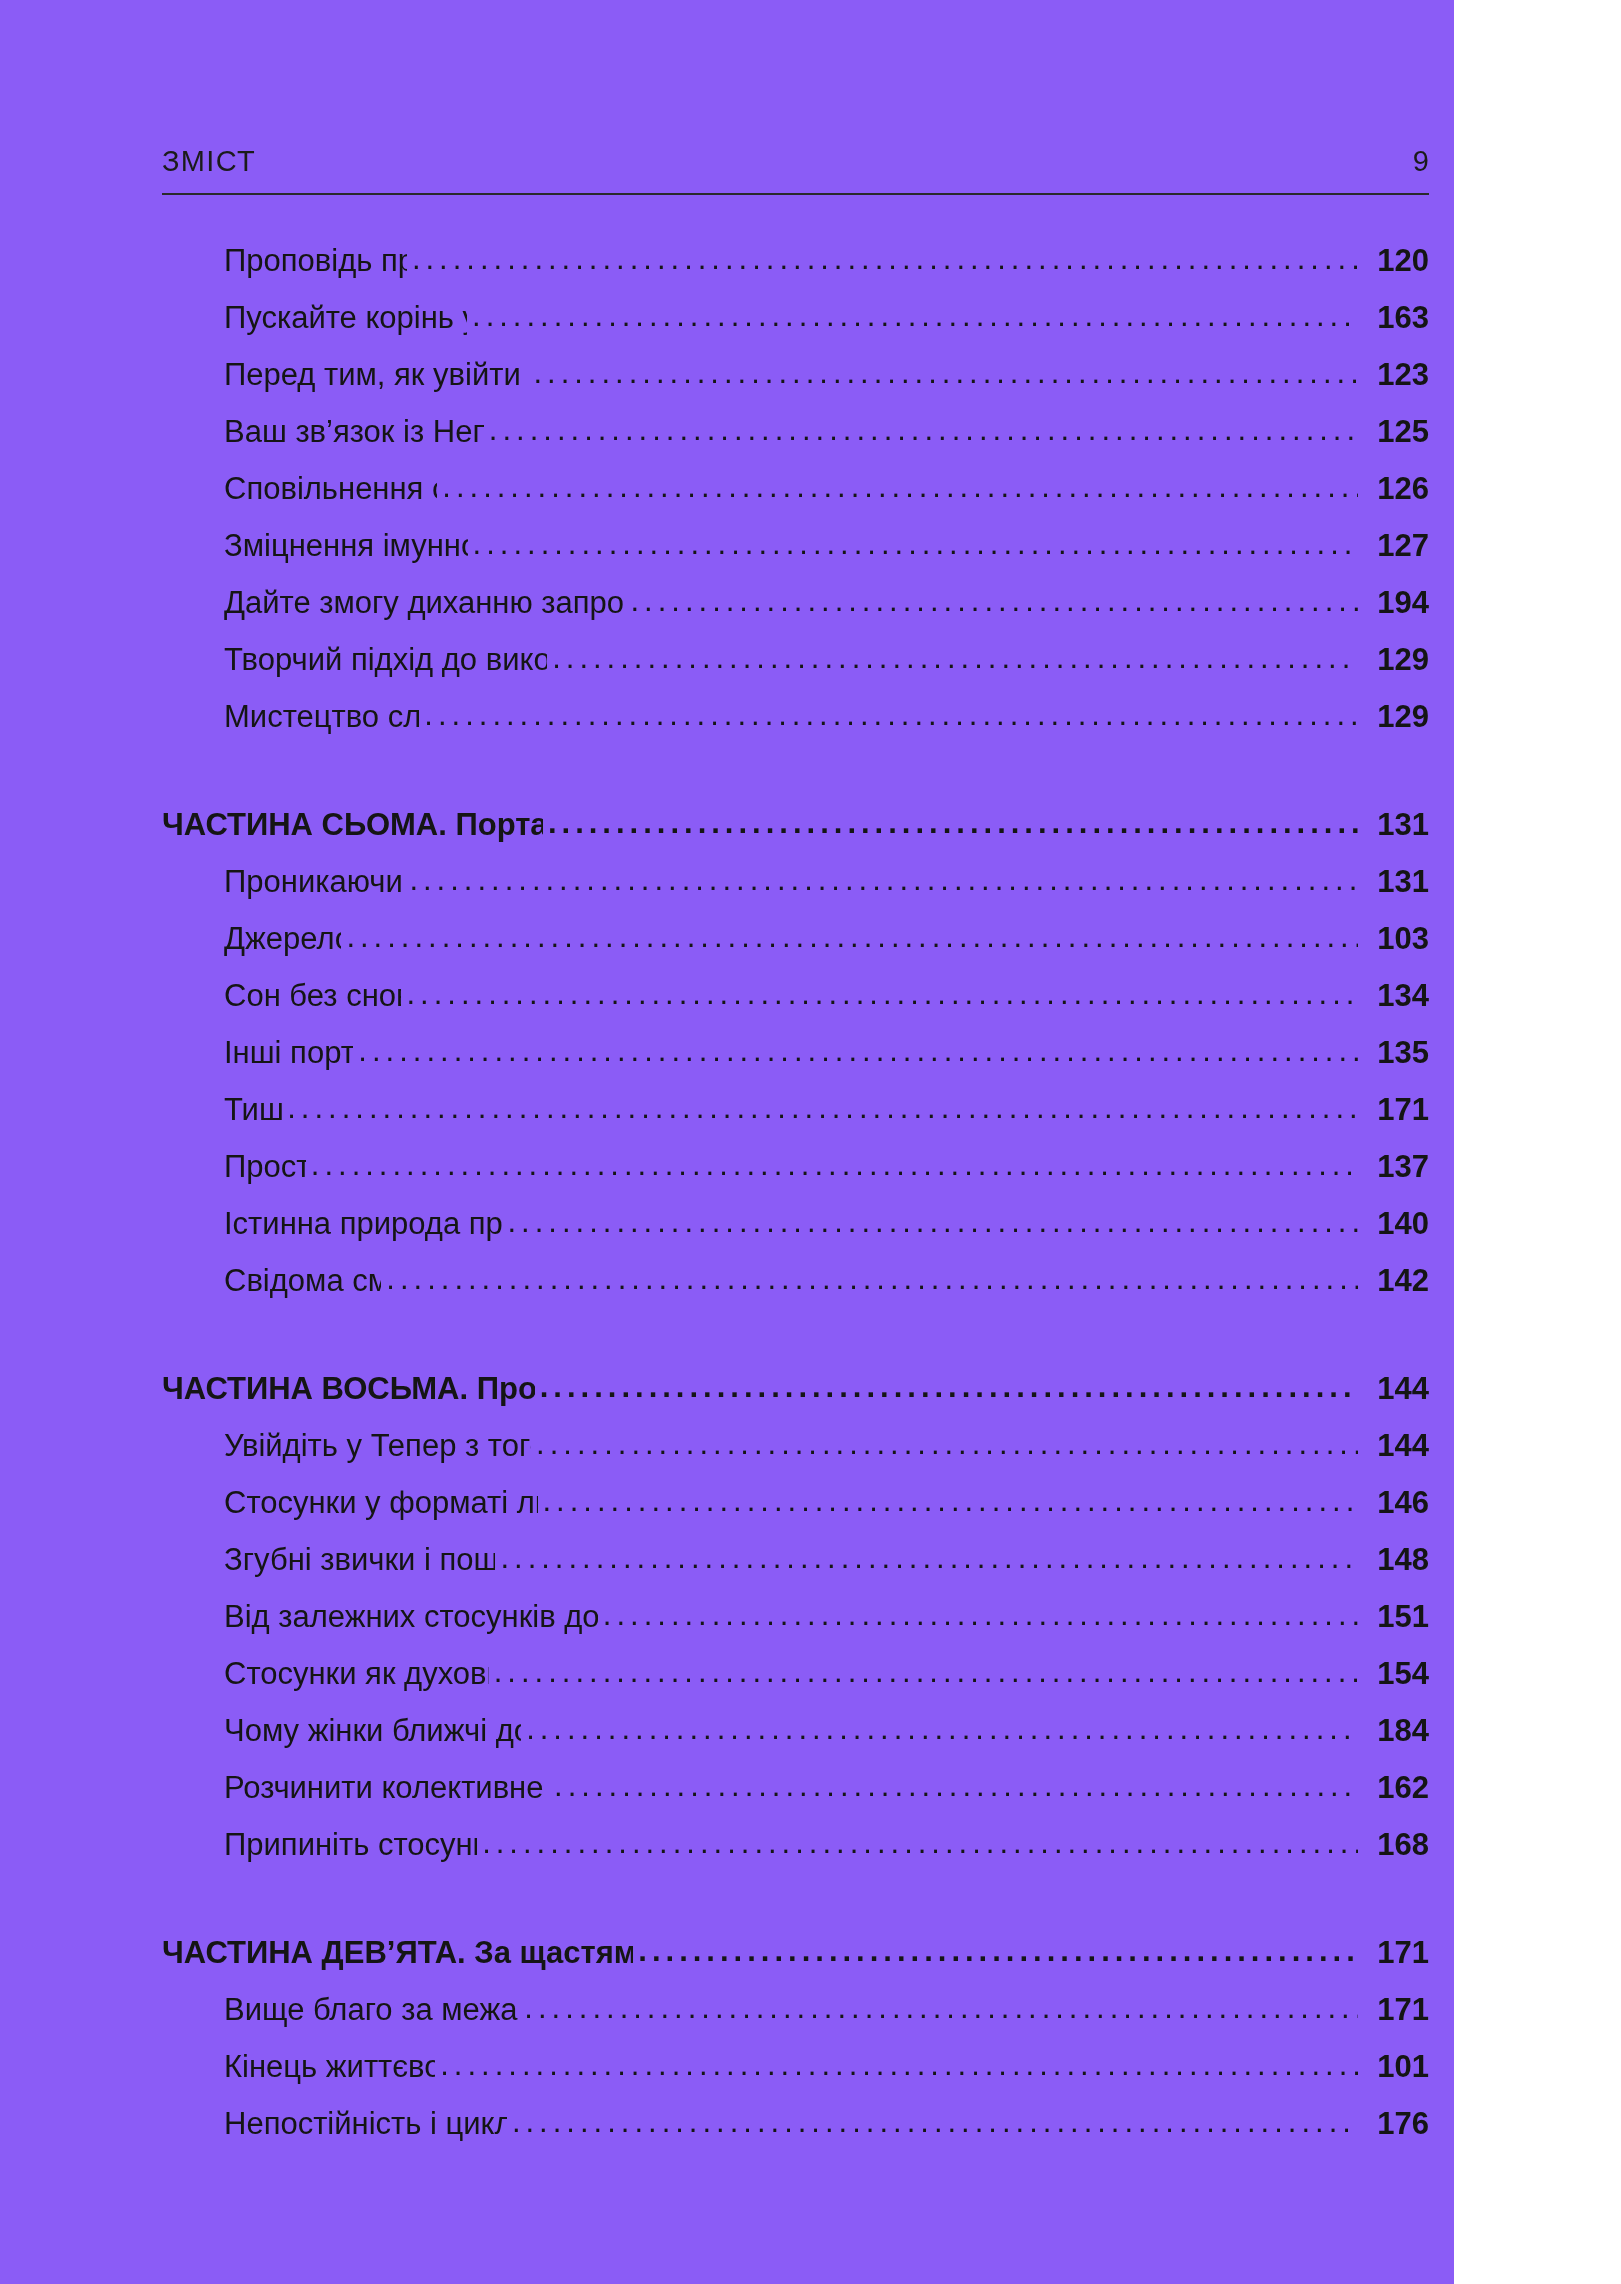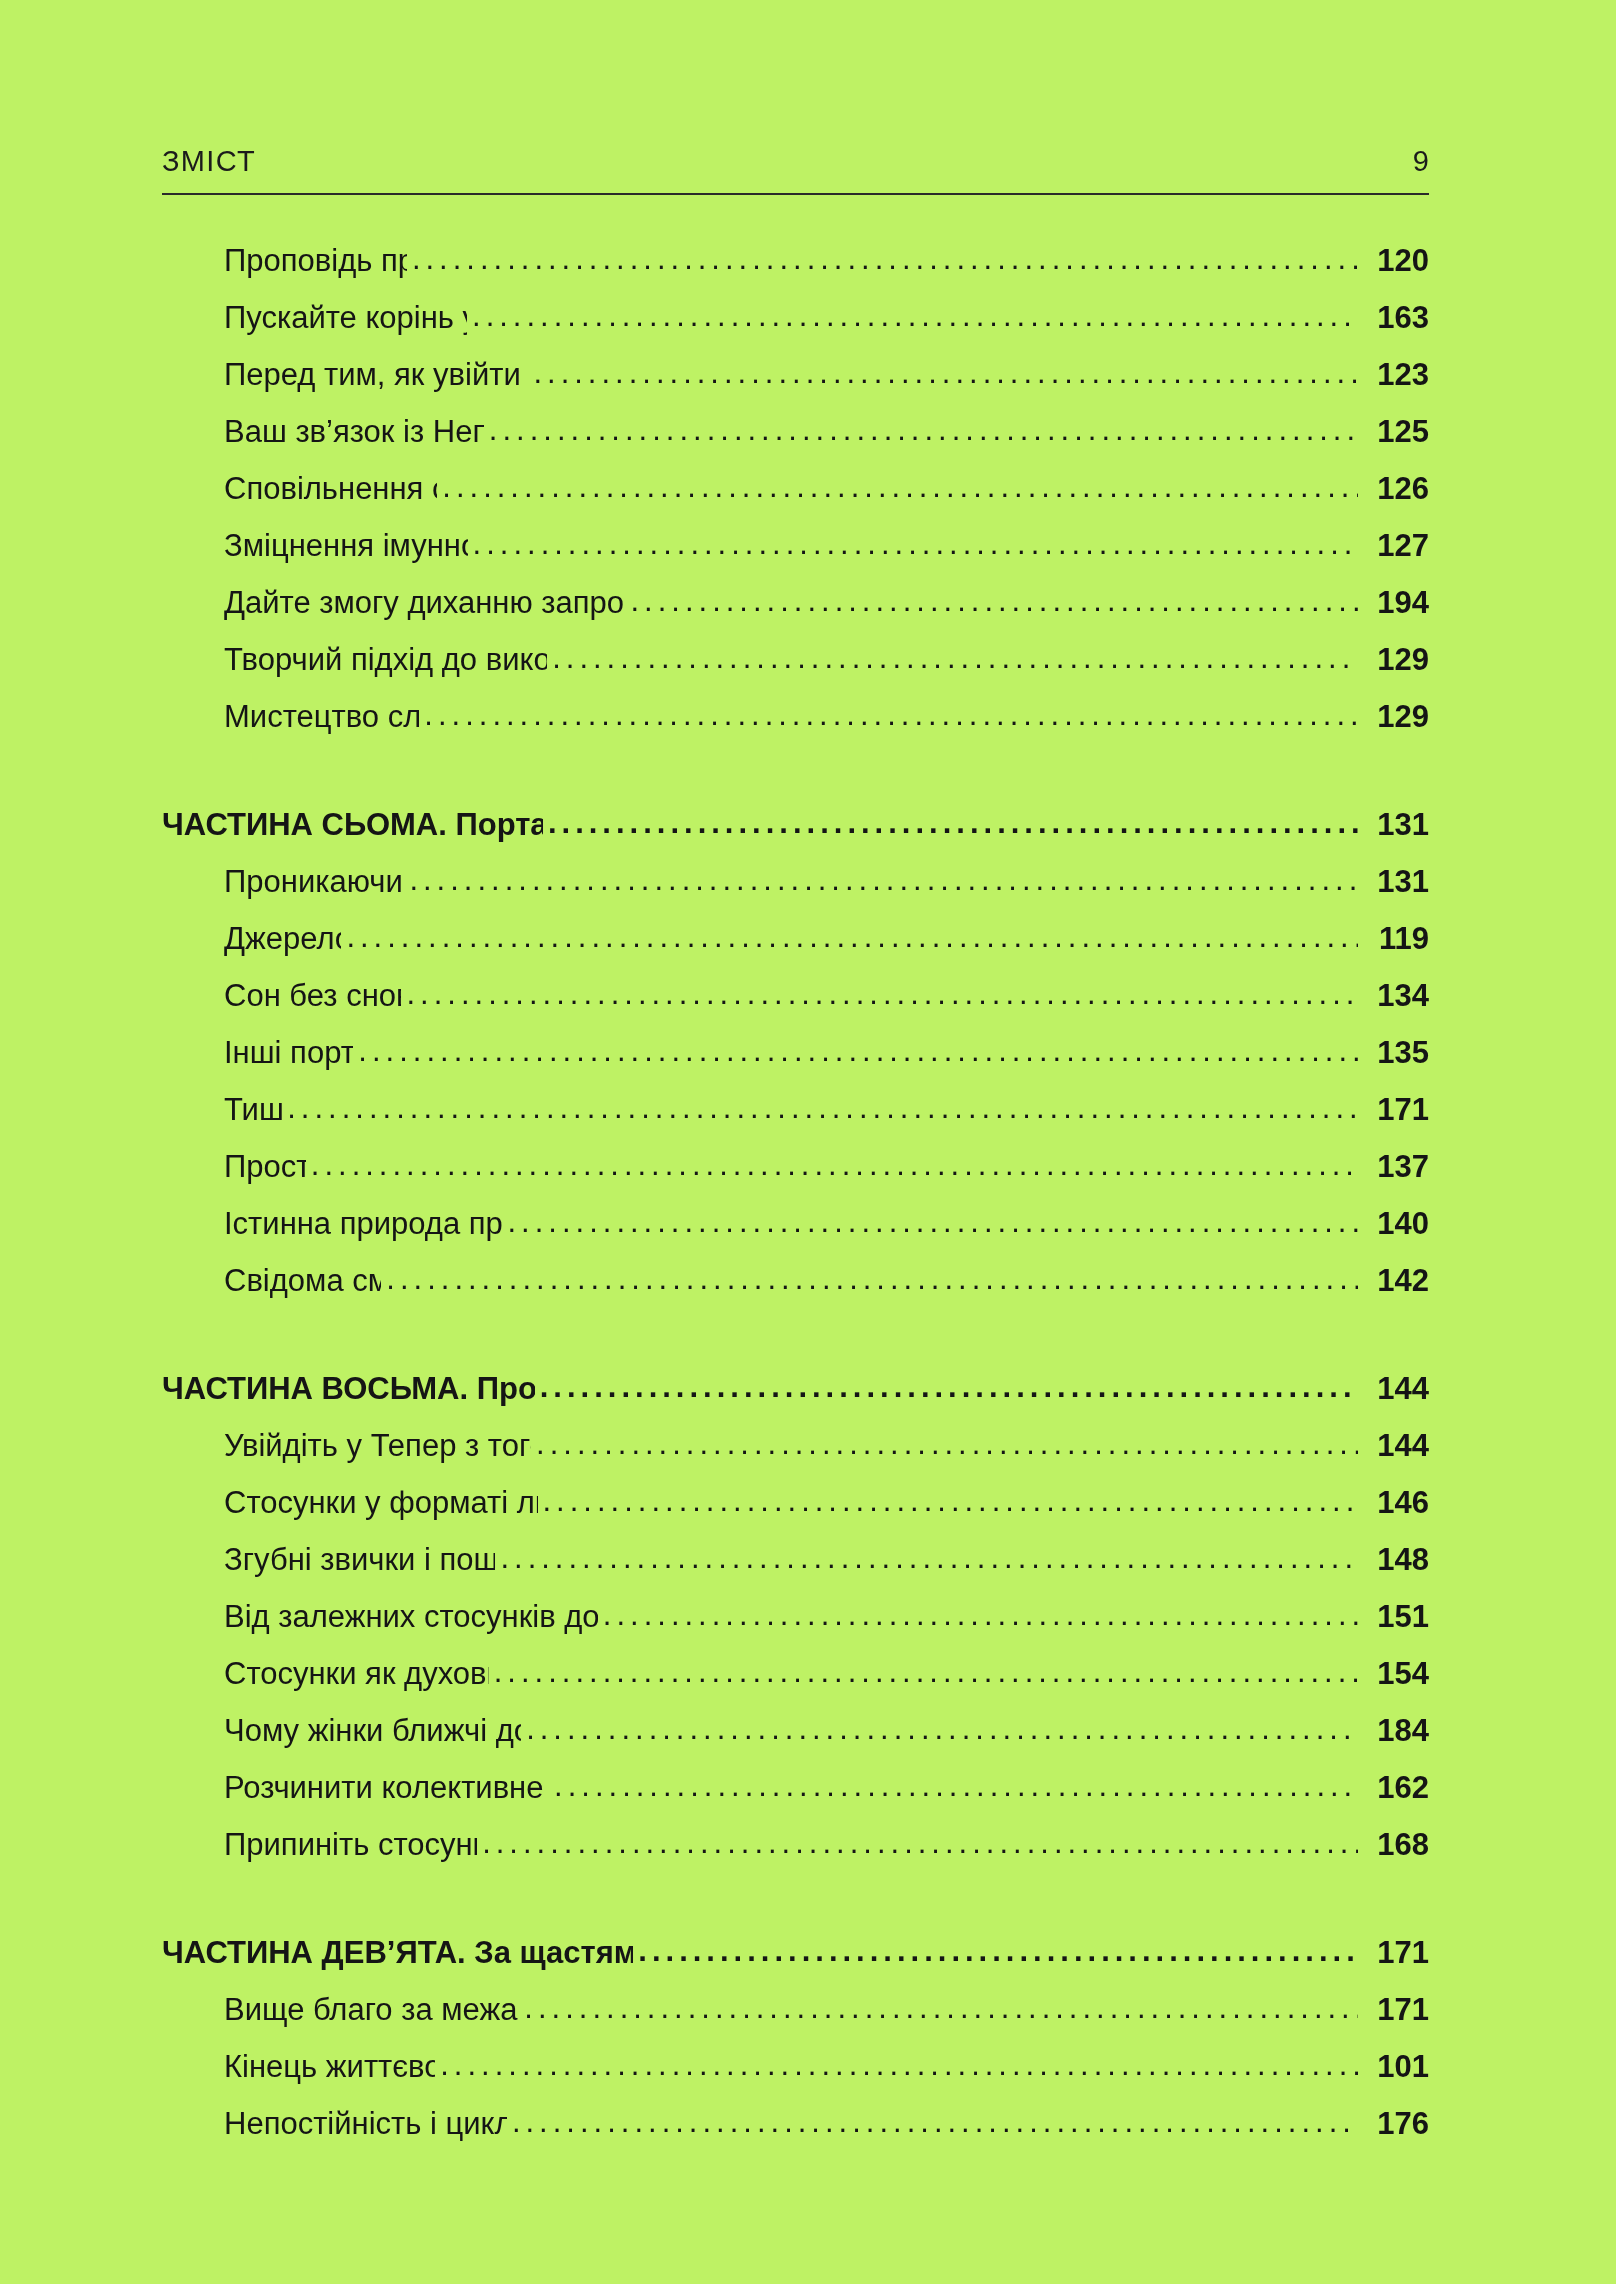--- a/index.html
+++ b/index.html
@@ -10,23 +10,23 @@
   body {
     width: 1622px;
     height: 2284px;
     font-family: "Liberation Sans", sans-serif;
     color: #111111;
     overflow: hidden;
   }
 
   .page {
     position: relative;
-    width: 1616px;
+    width: 1454px;
     height: 2284px;
-    background: #bef264;
+    background: #8b5cf6;
     box-sizing: border-box;
   }
 
   
   .running-head {
     position: absolute;
     left: 162px;
     top: 145px;
     width: 1267px;
     display: flex;
@@ -192,21 +192,21 @@
           <span class="folio">131</span>
         </div>
         <div class="toc-row sub">
           <span class="label">Проникаючи в тіло</span>
           <span class="leader"></span>
           <span class="folio">131</span>
         </div>
         <div class="toc-row sub">
           <span class="label">Джерело Чі</span>
           <span class="leader"></span>
-          <span class="folio">119</span>
+          <span class="folio">103</span>
         </div>
         <div class="toc-row sub">
           <span class="label">Сон без сновидінь</span>
           <span class="leader"></span>
           <span class="folio">134</span>
         </div>
         <div class="toc-row sub">
           <span class="label">Інші портали</span>
           <span class="leader"></span>
           <span class="folio">135</span>

